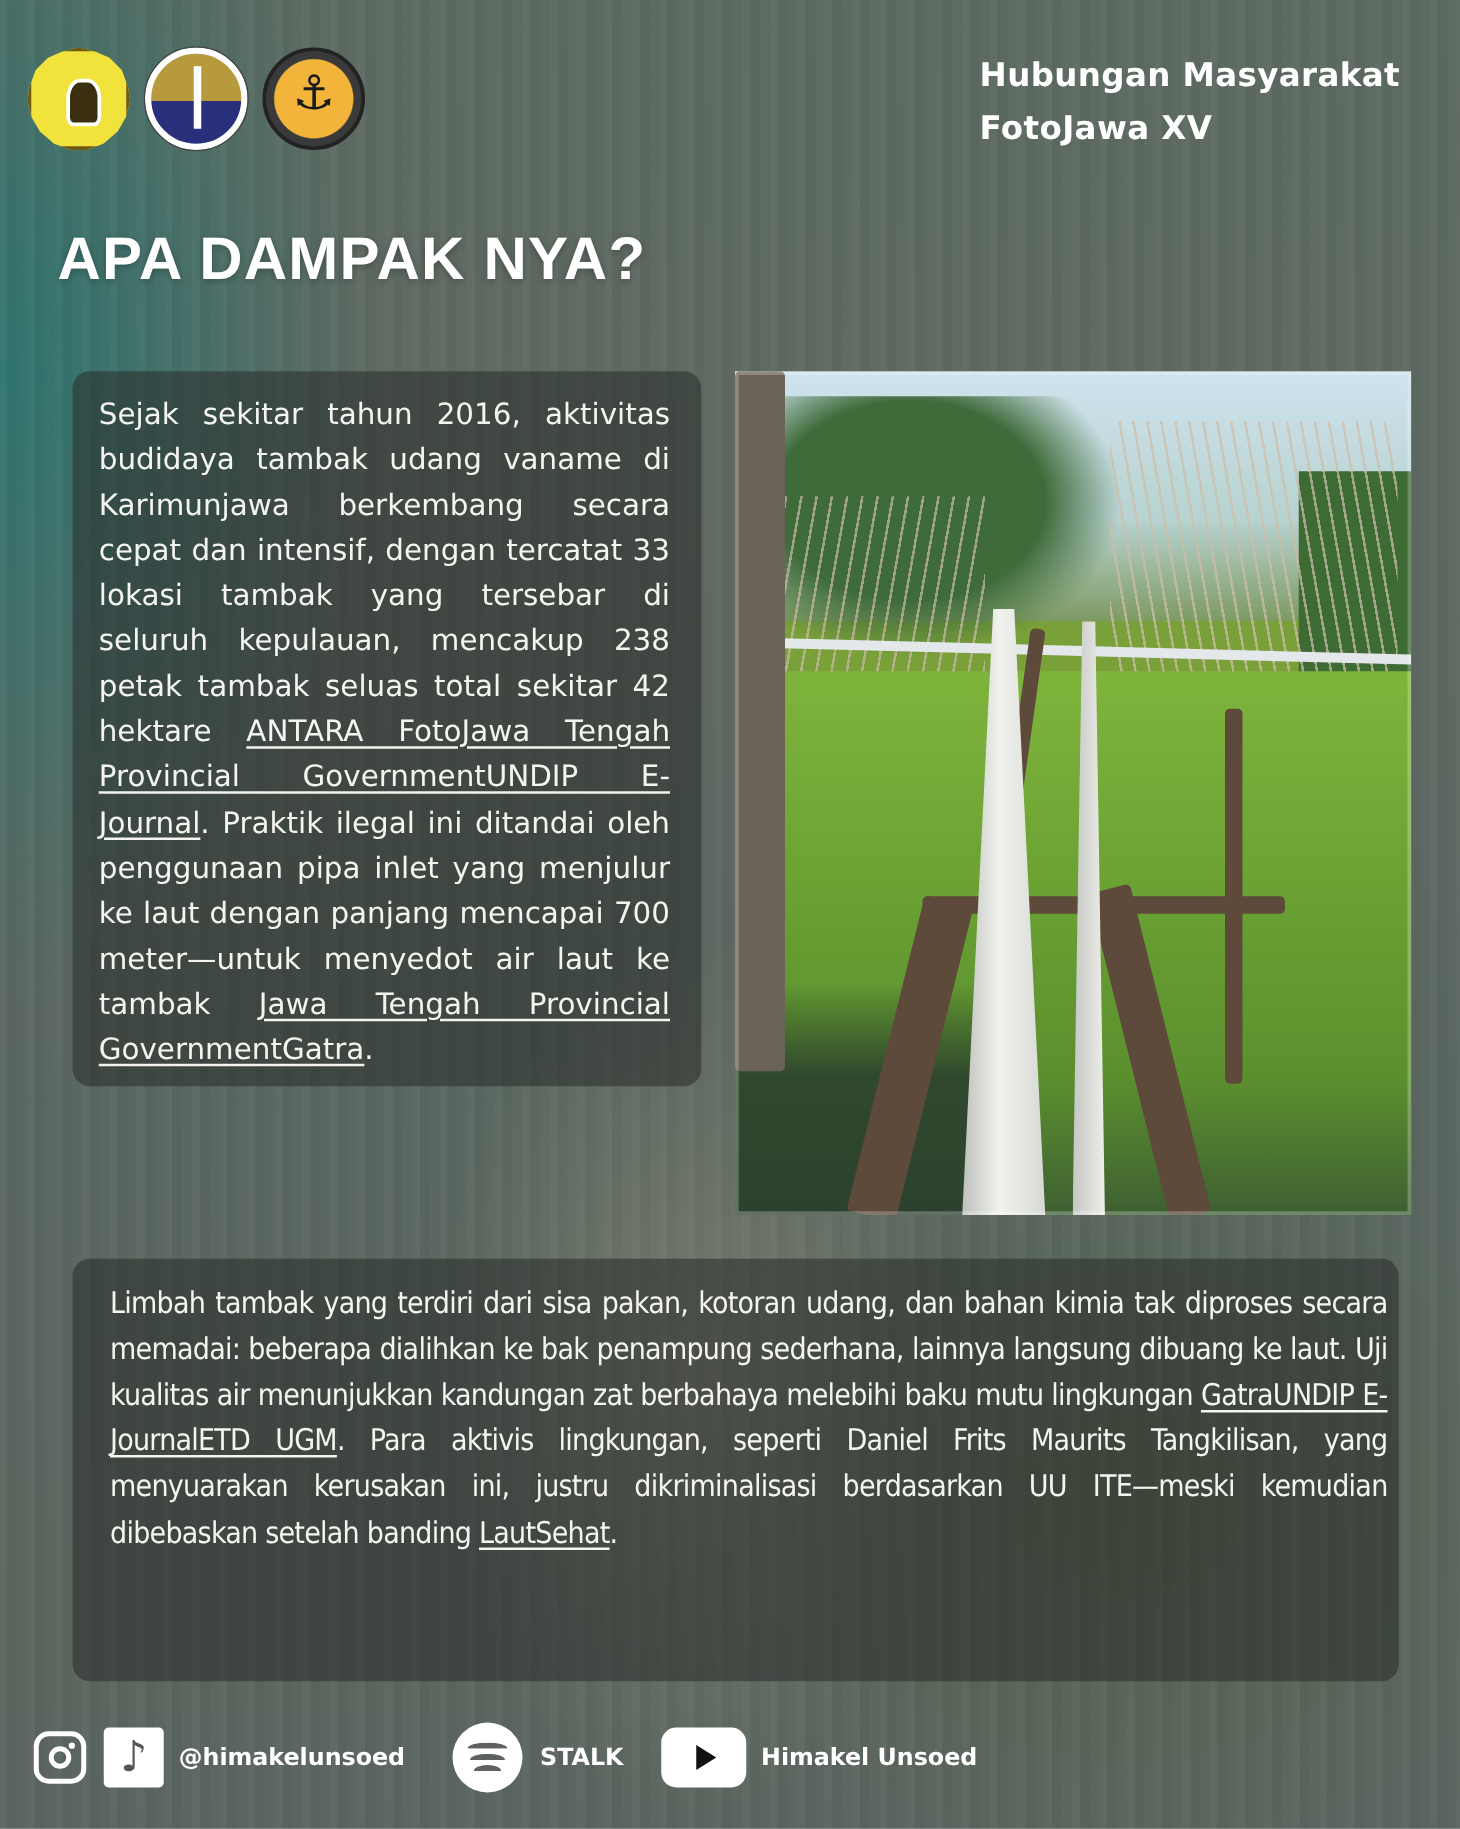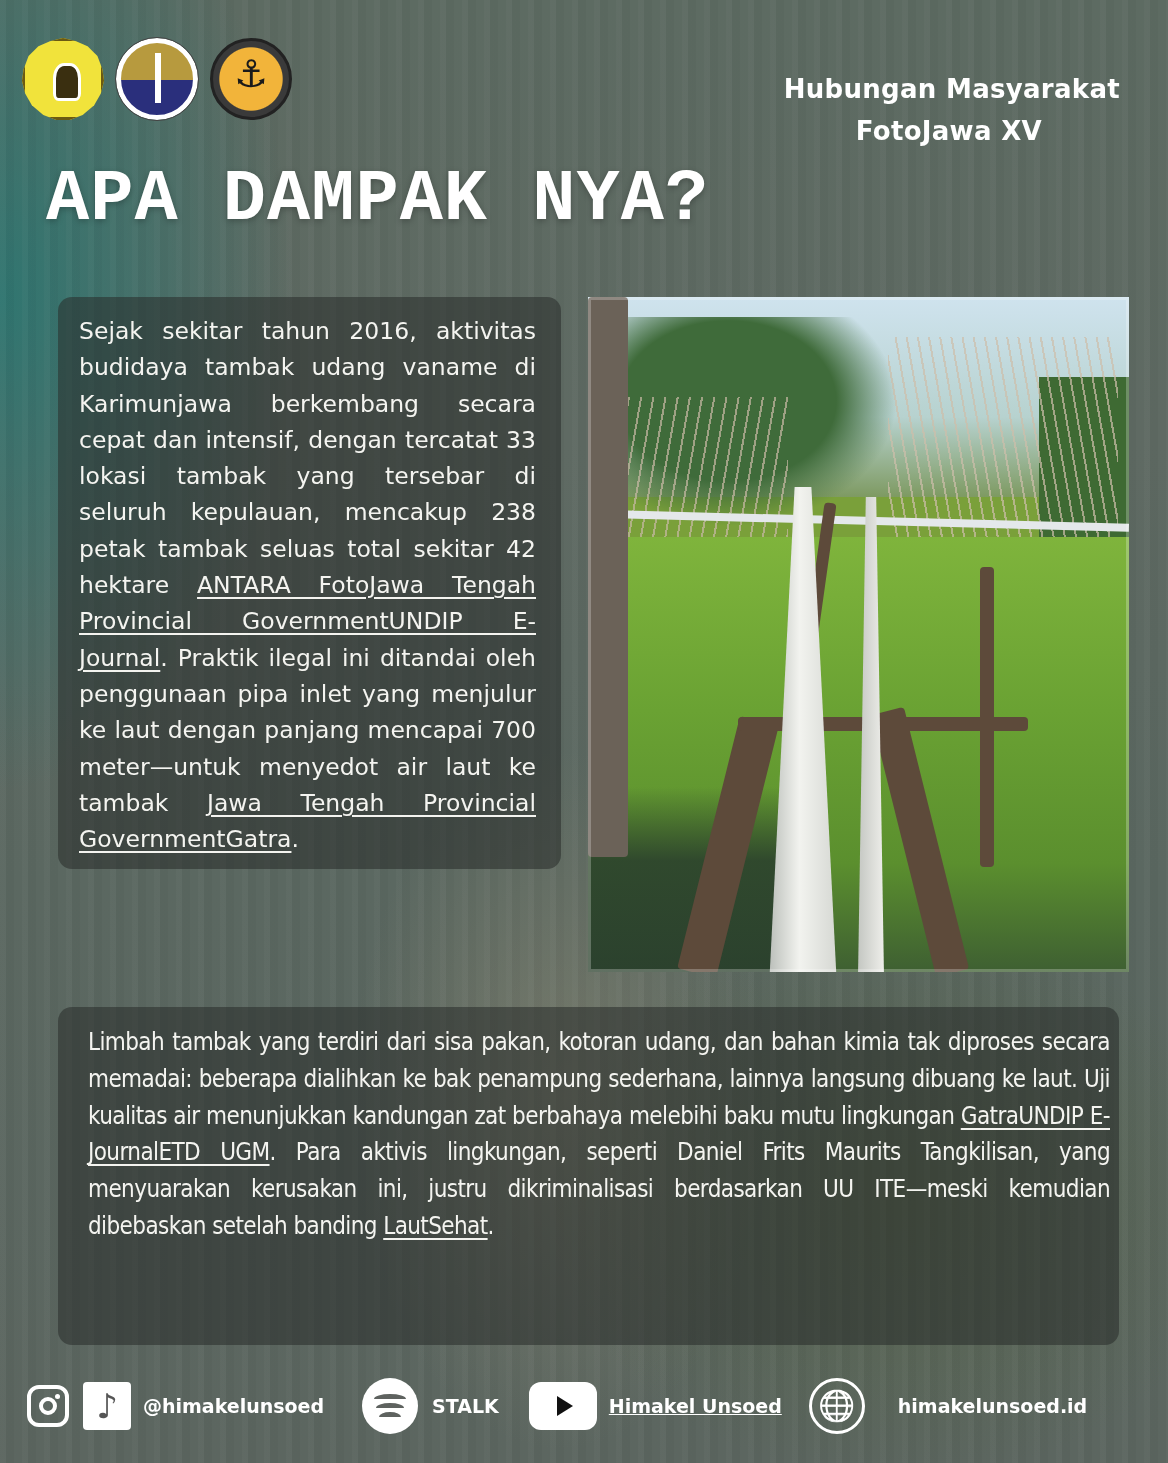--- a/index.html
+++ b/index.html
@@ -19,24 +19,24 @@
   }
   .logos { position: absolute; left: 22px; top: 38px; display: flex; gap: 12px; }
   .logo { width: 82px; height: 82px; border-radius: 50%; position: relative; box-sizing: border-box; }
   .logo-unsoed { background: #f1e33b; border: 3px solid #6b5a12; clip-path: polygon(50% 0%, 66% 4%, 80% 10%, 92% 22%, 98% 38%, 100% 52%, 96% 68%, 88% 82%, 74% 94%, 58% 100%, 42% 100%, 26% 94%, 12% 82%, 4% 68%, 0% 52%, 2% 38%, 8% 22%, 20% 10%, 34% 4%); border-radius: 0; }
   .logo-unsoed::after { content:""; position:absolute; left: 28px; top: 22px; width: 22px; height: 32px; border: 3px solid #fff; border-radius: 40% 40% 20% 20%; background: #3a2f10; }
   .logo-himitekindo { background: linear-gradient(180deg, #b79a3e 0 52%, #2a2f7c 52% 100%); border: 5px solid #ffffff; outline: 1px solid #444; }
   .logo-himitekindo::after { content:""; position:absolute; left: 34px; top: 10px; width: 6px; height: 50px; background:#fff; }
   .logo-anchor { background: radial-gradient(circle at 50% 50%, #f2b43a 0 58%, #3a3a3a 60% 100%); border: 3px solid #222; }
   .logo-anchor::after { content:"⚓"; position:absolute; left: 0; right: 0; top: 14px; text-align: center; font-size: 38px; line-height: 1; color: #1a1a1a; }
 
-  .org-header { position: absolute; right: 48px; top: 40px; text-align: center; font-family: "DejaVu Sans", sans-serif; font-weight: bold; font-size: 26px; line-height: 42px; letter-spacing: 0.3px; margin-top: 28px; }
+  .org-header { position: absolute; right: 48px; top: 40px; text-align: left; font-family: "DejaVu Sans", sans-serif; font-weight: bold; font-size: 26px; line-height: 42px; letter-spacing: 0.3px; }
   .org-header .line2 { margin-right: 6px; }
 
-  .page-title { position: absolute; left: 46px; top: 164px; margin: 0; font-family: Liberation Mono, monospace; font-weight: bold; font-size: 72px; letter-spacing: 1px; line-height: 1; text-shadow: 0 2px 6px rgba(0,0,0,0.25); }
+  .page-title { position: absolute; left: 46px; top: 184px; margin: 0; font-family: Liberation Sans, sans-serif; font-weight: bold; font-size: 48px; letter-spacing: 1px; line-height: 1; text-shadow: 0 2px 6px rgba(0,0,0,0.25); }
 
   .panel { position: absolute; background: rgba(40,44,42,0.55); border-radius: 14px; box-sizing: border-box; }
   .panel-left { left: 58px; top: 297px; width: 503px; height: 572px; padding: 16px 25px 0 21px; }
   .panel-bottom { left: 58px; top: 1007px; width: 1061px; height: 338px; padding: 17px 9px 0 30px; }
   .body-text { margin: 0; font-family: "DejaVu Sans", sans-serif; text-align: justify; color: #f4f4f0; }
   .panel-left .body-text { font-size: 23.5px; line-height: 36.3px; }
   .panel-bottom .body-text { font-size: 24px; line-height: 36.8px; font-stretch: condensed; letter-spacing: -0.6px; }
   .cite { color: #f4f4f0; text-decoration: underline; text-underline-offset: 4px; text-decoration-thickness: 2px; cursor: pointer; }
 
   .photo { position: absolute; left: 588px; top: 297px; width: 541px; height: 675px; overflow: hidden; background: #7aa03a; }
@@ -124,21 +124,17 @@
     <span class="label" style="margin-left:12px;">@himakelunsoed</span>
   </div>
   <div class="item" style="margin-left:38px;text-align:center;">
     <div class="icon-spotify">
       <span style="top:16px;"></span>
         <span style="top:25px;left:14px;right:14px;"></span>
         <span style="top:34px;left:17px;right:17px;"></span>
     </div>
     <span class="label" style="margin-left:14px;">STALK</span>
   </div>
-  <div class="item" style="margin-left:30px;text-decoration:underline;">
+  <div class="item" style="margin-left:30px;">
     <div class="icon-youtube"></div>
     <span class="label" style="margin-left:12px;">Himakel Unsoed</span>
-  </div>
-  <div class="item" style="margin-left:27px;">
-    <div class="icon-globe"></div>
-    <span class="label" style="margin-left:33px;">himakelunsoed.id</span>
   </div>
 </div>
 
 </body></html>

